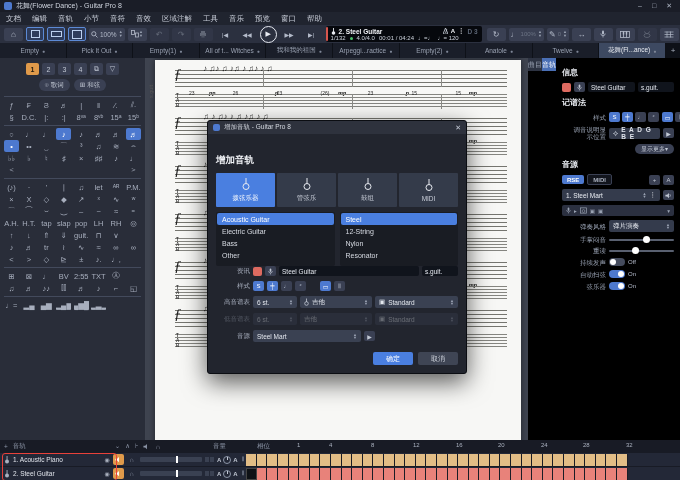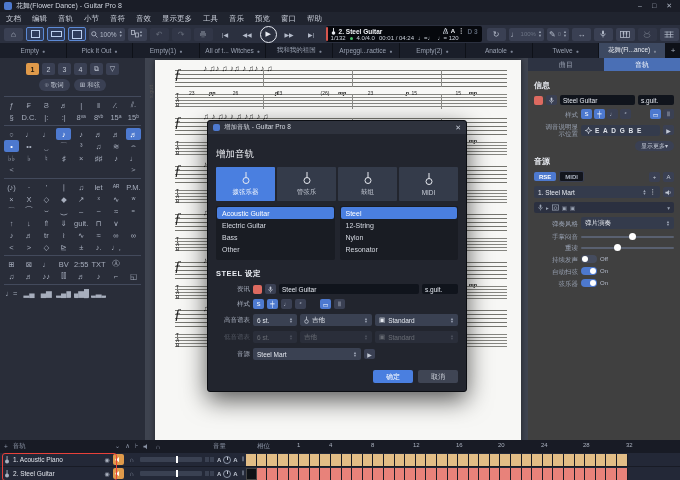--- a/index.html
+++ b/index.html
@@ -78,21 +78,21 @@
   .clef{position:absolute;left:-1px;top:-4px;font-family:"Liberation Serif",serif;font-style:italic;
         font-size:15px;color:#222;}
   .tabsig{position:absolute;left:1px;top:0;font-size:4.5px;line-height:4.8px;color:#333;font-weight:bold;}
   .notesline{position:absolute;left:28px;right:4px;top:-6px;display:flex;justify-content:space-between;
              font-size:8px;color:#1c1c1c;}
   .dynline{position:absolute;left:34px;right:30px;top:19px;display:flex;justify-content:space-between;
            font-family:"Liberation Serif",serif;font-style:italic;font-weight:bold;font-size:6.5px;color:#222;}
   .tnums{position:absolute;left:34px;right:60px;top:3px;display:flex;justify-content:space-between;
          font-size:5px;color:#222;}
   
-  .rpanel{width:152px;background:#404040;flex:none;display:flex;flex-direction:column;font-size:7px;
+  .rpanel{width:152px;background:#000000;flex:none;display:flex;font-size:7px;
           overflow:hidden;}
   .rtabs{display:flex;height:13px;flex:none;}
   .rtab{flex:1;display:flex;align-items:center;justify-content:center;font-size:7px;color:#9aa3b3;
         background:#2d3342;}
   .rtab.on{background:#4a6fb5;color:#fff;}
   .rbody{padding:4px 6px;overflow:hidden;}
   .rh{font-size:8px;font-weight:bold;color:#e8ebf1;margin:5px 0 4px;}
   .rrow{display:flex;align-items:center;gap:3px;margin-bottom:4px;}
   .rlabel{width:44px;text-align:right;color:#97a0b1;font-size:6.5px;flex:none;line-height:7px;}
   .swatch{width:9px;height:9px;border-radius:2px;background:#dd6a60;flex:none;}
@@ -149,21 +149,21 @@
   .ruler b{position:absolute;font-weight:normal;font-size:6px;}
   .annot{position:absolute;left:2px;top:13px;width:113px;height:26px;border:1.5px solid #e8413a;
          border-radius:3px;z-index:5;pointer-events:none;}
   
   .dialog{position:absolute;left:207px;top:120px;width:258px;background:#22252e;border:1px solid #0b0d12;
           border-radius:3px;box-shadow:0 8px 24px rgba(0,0,0,.65);z-index:40;}
   .dtitle{height:13px;background:#2e323d;border-radius:3px 3px 0 0;display:flex;align-items:center;
           gap:4px;padding:0 5px;font-size:6.5px;color:#d6dae2;}
   .dtitle .x{margin-left:auto;color:#c2c8d4;font-size:7px;}
   .dbody{padding:6px 8px 8px;}
-  .dh1{font-size:9.5px;font-weight:normal;color:#f0f2f6;margin:8px 0 6px;}
+  .dh1{font-size:9.5px;font-weight:bold;color:#f0f2f6;margin:14px 0 6px;}
   .cats{display:flex;gap:2px;}
   .cat{flex:1;height:34px;background:#343b4a;display:flex;flex-direction:column;align-items:center;
        justify-content:center;gap:3px;color:#c9ced9;font-size:6.5px;border-radius:1px;}
   .cat.on{background:#4a7fe0;color:#fff;}
   .lists{display:flex;gap:5px;margin-top:5px;}
   .list{flex:1;background:#191c23;border-radius:2px;padding:1px;height:52px;}
   .litem{height:12px;display:flex;align-items:center;padding:0 5px;font-size:7px;color:#d6dae2;
          border-radius:2px;}
   .litem.on{background:#4a7fe0;color:#fff;}
   .dsub{font-size:7.5px;font-weight:bold;color:#e8ebf1;letter-spacing:.5px;margin:9px 0 5px;}
@@ -194,21 +194,21 @@
 </div>
 
 <div class="menubar">
 
 <span>文档</span>
     <span>编辑</span>
     <span>音轨</span>
     <span>小节</span>
     <span>音符</span>
     <span>音效</span>
-    <span>显示更多</span>
+    <span>区域注解</span>
     <span>工具</span>
     <span>音乐</span>
     <span>预览</span>
     <span>窗口</span>
     <span>帮助</span>
   </div>
 
 <div class="toolbar">
   <div class="tbtn">⌂</div>
   <div class="viewbtn">
@@ -583,20 +583,38 @@
 
                 <span class="pcell">–</span>
 
                 <span class="pcell">~</span>
 
                 <span class="pcell">≈</span>
 
                 <span class="pcell">﹦</span>
               </div>
 
+            <div class="prow">
+
+                <span class="pcell">A.H.</span>
+
+                <span class="pcell">H.T.</span>
+
+                <span class="pcell">tap</span>
+
+                <span class="pcell">slap</span>
+
+                <span class="pcell">pop</span>
+
+                <span class="pcell">LH</span>
+
+                <span class="pcell">RH</span>
+
+                <span class="pcell">◎</span>
+              </div>
 
             <div class="prow">
 
                 <span class="pcell">↑</span>
 
                 <span class="pcell">↓</span>
 
                 <span class="pcell">⇑</span>
 
                 <span class="pcell">⇓</span>
@@ -834,20 +852,21 @@
           <svg class="ic" width="5" height="7" viewBox="0 0 6 8">
               <rect x="2" y="0.5" width="2" height="4" rx="1" fill="#c2c8d4"></rect>
               <path d="M0.8 3.5 a2.2 2.2 0 0 0 4.4 0" fill="none" stroke="#c2c8d4" stroke-width="0.8"></path>
               <line x1="3" y1="6" x2="3" y2="7.5" stroke="#c2c8d4" stroke-width="0.8"></line>
             </svg>
         </span>
         <span class="field">Steel Guitar</span>
         <span class="field short">s.guit.</span>
       </div>
 
+      <div class="rh">记谱法</div>
       <div class="rrow">
         <span class="rlabel">样式</span>
         <span style="display:flex;gap:2px">
 
         <span class="tgl on">S</span>
             <span class="tgl on">╪</span>
             <span class="tgl">♩</span>
             <span class="tgl">ᶻ</span>
           </span>
         <span style="display:flex;gap:2px;margin-left:auto">
@@ -1188,21 +1207,20 @@
         </div>
       <div class="list">
 
       <div class="litem on">Steel</div>
           <div class="litem">12-String</div>
           <div class="litem">Nylon</div>
           <div class="litem">Resonator</div>
         </div>
     </div>
 
-    <div class="dsub">STEEL 设定</div>
 
     <div class="frow">
       <span class="flabel">资讯</span>
       <span class="swatch"></span>
       <span class="sqbtn">
         <svg class="ic" width="5" height="7" viewBox="0 0 6 8">
             <rect x="2" y="0.5" width="2" height="4" rx="1" fill="#c2c8d4"></rect>
             <path d="M0.8 3.5 a2.2 2.2 0 0 0 4.4 0" fill="none" stroke="#c2c8d4" stroke-width="0.8"></path>
             <line x1="3" y1="6" x2="3" y2="7.5" stroke="#c2c8d4" stroke-width="0.8"></line>
           </svg>

